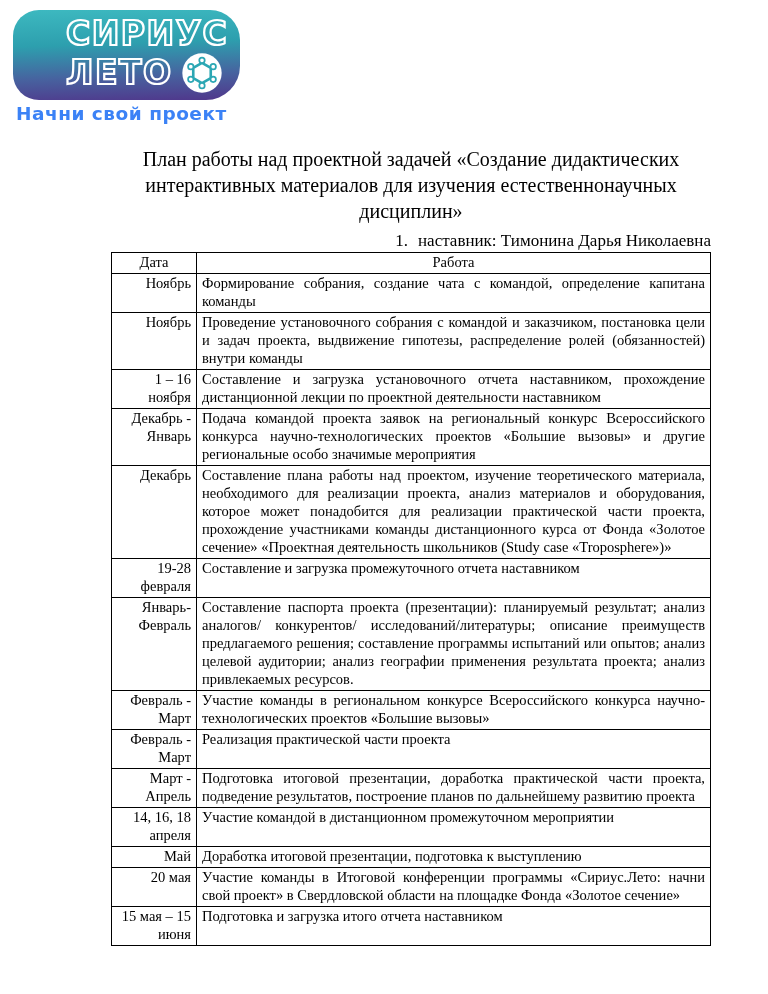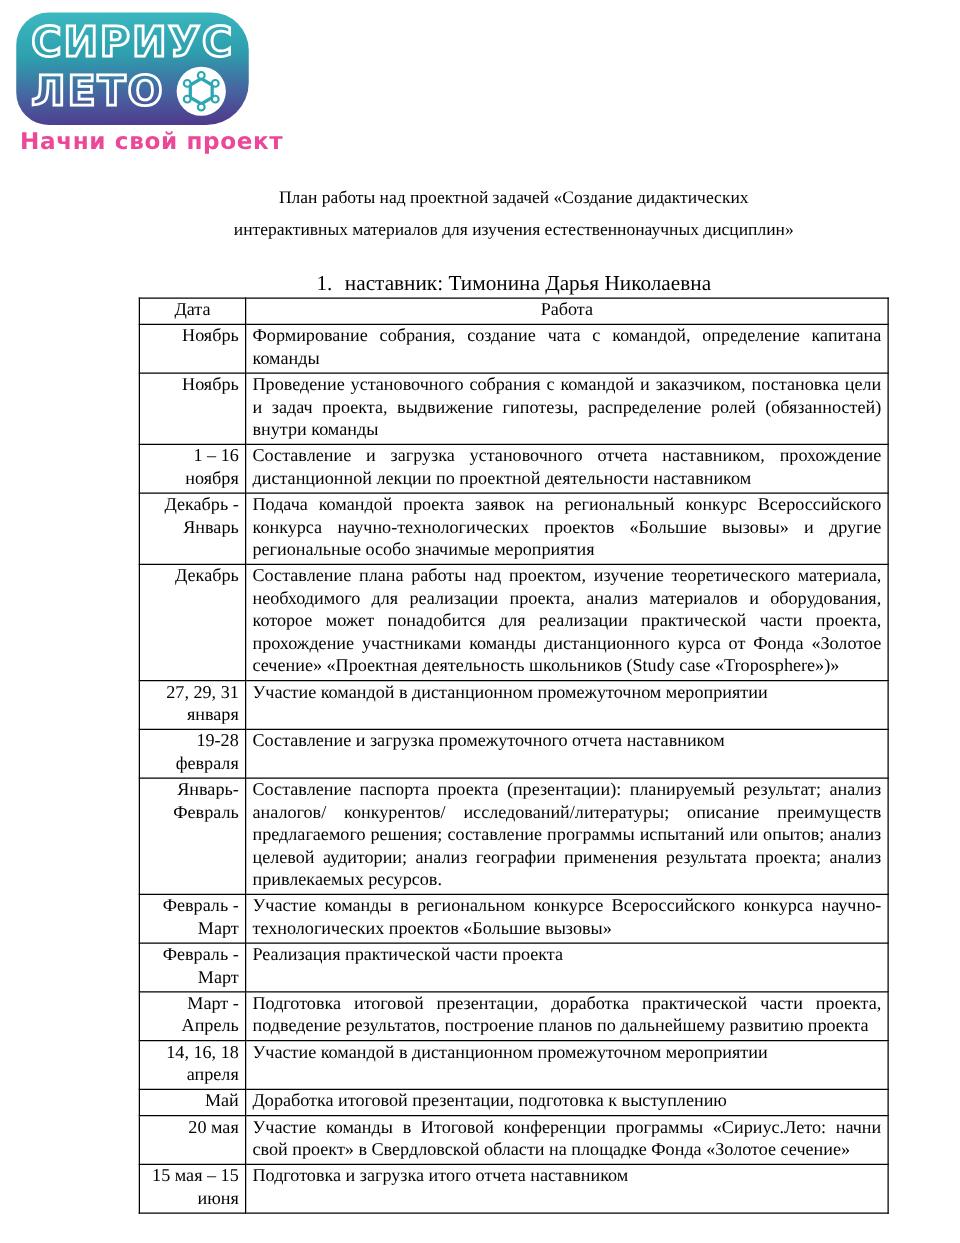--- a/index.html
+++ b/index.html
@@ -28,55 +28,56 @@
     font-weight: bold;
   }
   .logo-line {
     display: flex;
     align-items: center;
     gap: 8px;
     font-size: 33px;
     line-height: 36px;
     letter-spacing: 1.5px;
     color: #ffffff;
+    margin-left: 41px;
   }
   @supports (-webkit-text-stroke: 2px #fff) {
     .logo-line .logo-word {
       color: transparent;
       -webkit-text-stroke: 2.2px #ffffff;
     }
   }
   .molecule {
     width: 42px;
     height: 42px;
     flex: 0 0 auto;
   }
   .tagline {
     margin: 3px 0 0 3px;
     font-family: "DejaVu Sans", sans-serif;
     font-weight: bold;
     font-size: 18.5px;
     letter-spacing: 0.5px;
-    color: #ec4899;
+    color: #3b82f6;
   }
 
   
   .content {
     padding: 146px 57px 0 111px; 
   }
   .doc-title {
     text-align: center;
-    font-size: 14px;
+    font-size: 20px;
     line-height: 26px;
     font-weight: normal;
   }
   .doc-title .t-line { display: block; }
   .mentor-line {
-    margin-top: 18px;
-    text-align: center;
+    margin-top: 6px;
+    text-align: right;
     font-size: 17px;
     line-height: 22px;
   }
   .mentor-line .num { margin-right: 10px; }
 
   
   table.schedule {
     margin-top: 0;
     width: 100%;
     border-collapse: collapse;
@@ -161,24 +162,20 @@
         </tr>
         <tr>
           <td class="date-cell">Декабрь - Январь</td>
           <td class="work-cell">Подача командой проекта заявок на региональный конкурс Всероссийского конкурса научно-технологических проектов «Большие вызовы» и другие региональные особо значимые мероприятия</td>
         </tr>
         <tr>
           <td class="date-cell">Декабрь</td>
           <td class="work-cell">Составление плана работы над проектом, изучение теоретического материала, необходимого для реализации проекта, анализ материалов и оборудования, которое может понадобится для реализации практической части проекта, прохождение участниками команды дистанционного курса от Фонда «Золотое сечение» «Проектная деятельность школьников (Study case «Troposphere»)»</td>
         </tr>
         <tr>
-          <td class="date-cell">27, 29, 31 января</td>
-          <td class="work-cell">Участие командой в дистанционном промежуточном мероприятии</td>
-        </tr>
-        <tr>
           <td class="date-cell">19-28 февраля</td>
           <td class="work-cell">Составление и загрузка промежуточного отчета наставником</td>
         </tr>
         <tr>
           <td class="date-cell">Январь-Февраль</td>
           <td class="work-cell">Составление паспорта проекта (презентации): планируемый результат; анализ аналогов/ конкурентов/ исследований/литературы; описание преимуществ предлагаемого решения; составление программы испытаний или опытов; анализ целевой аудитории; анализ географии применения результата проекта; анализ привлекаемых ресурсов.</td>
         </tr>
         <tr>
           <td class="date-cell">Февраль - Март</td>
           <td class="work-cell">Участие команды в региональном конкурсе Всероссийского конкурса научно-технологических проектов «Большие вызовы»</td>

